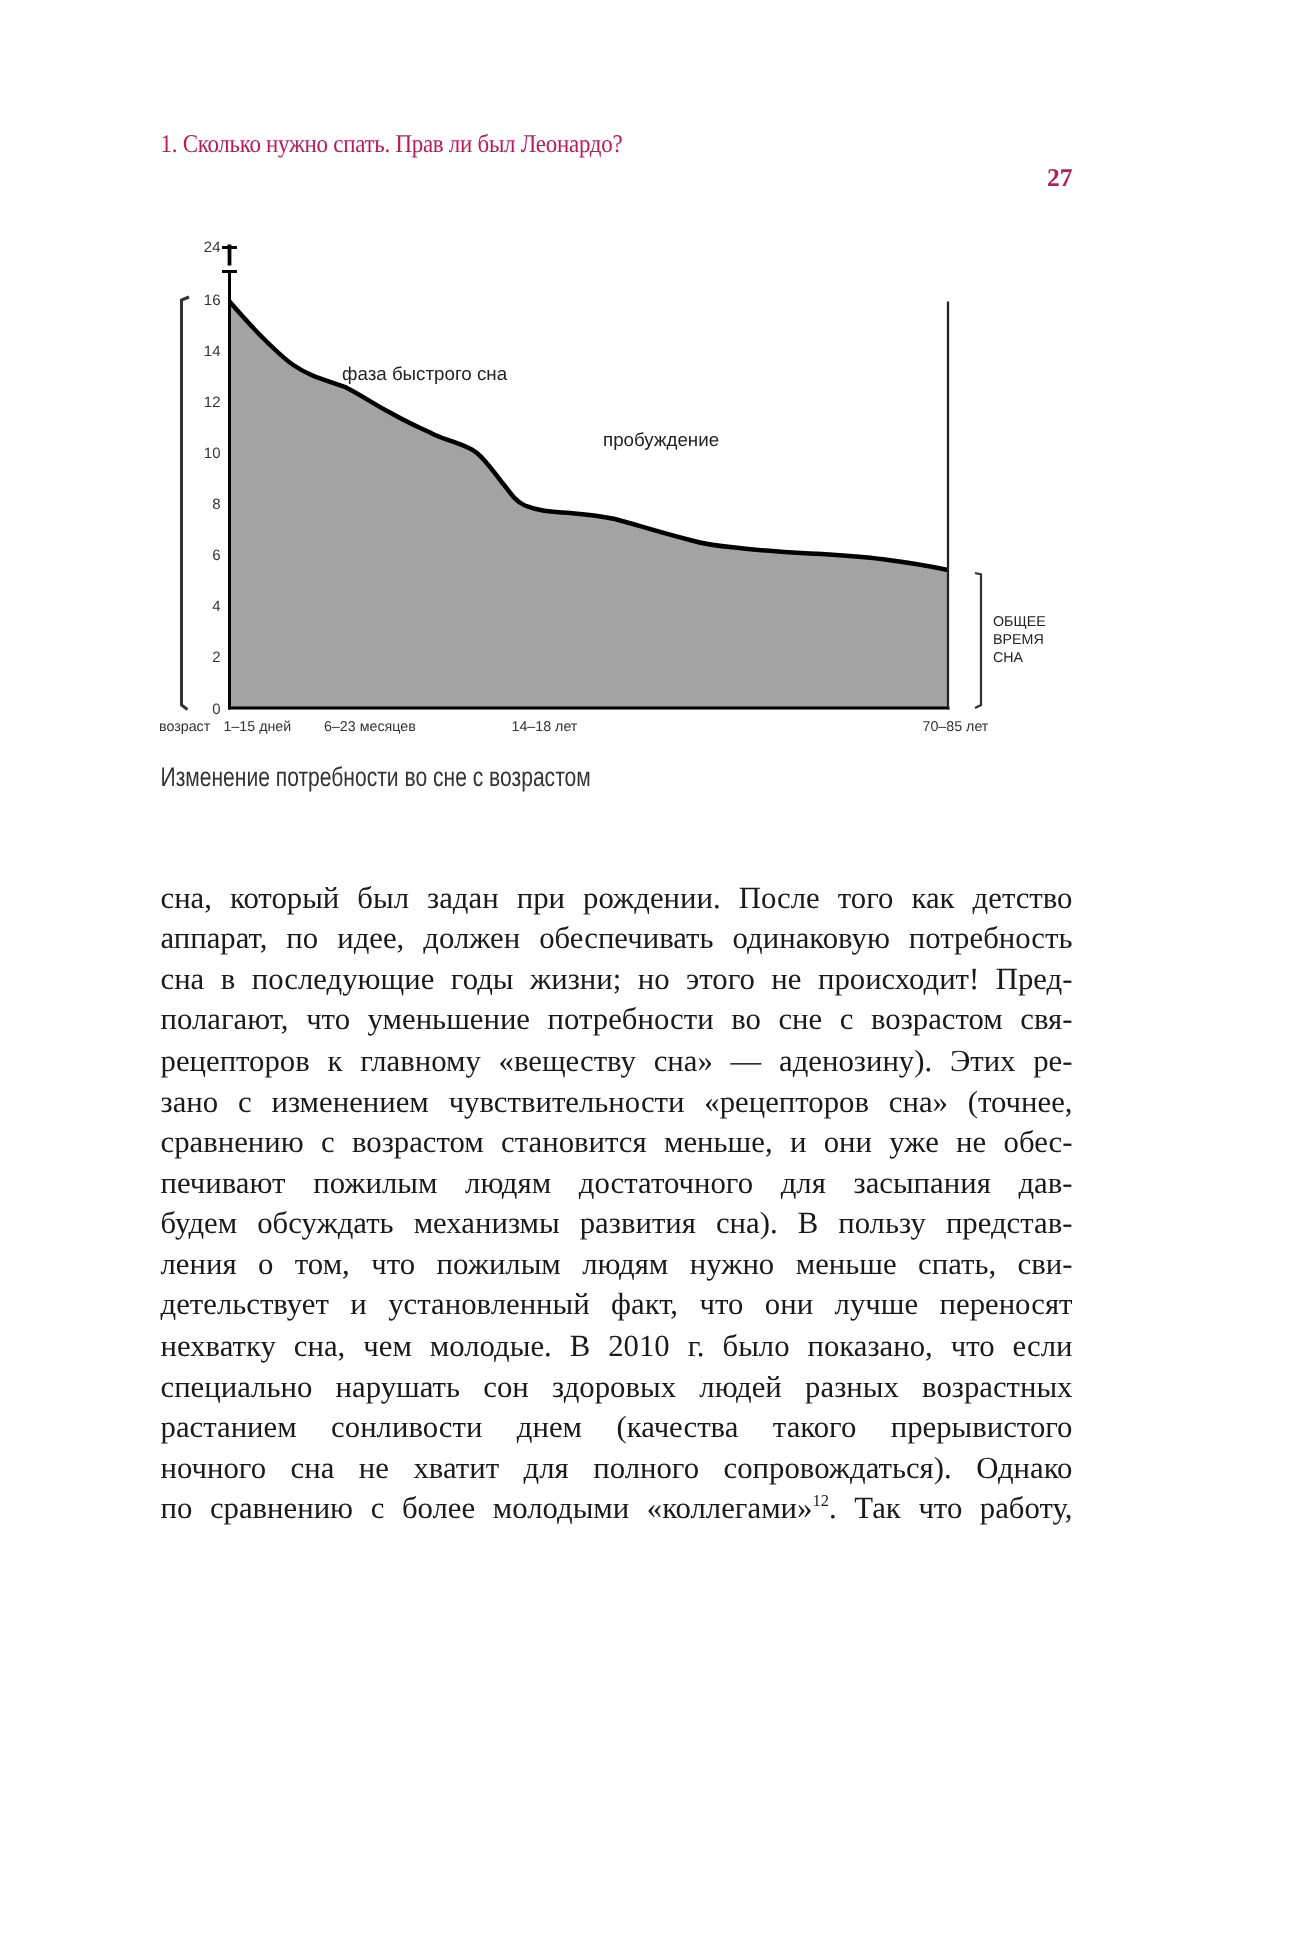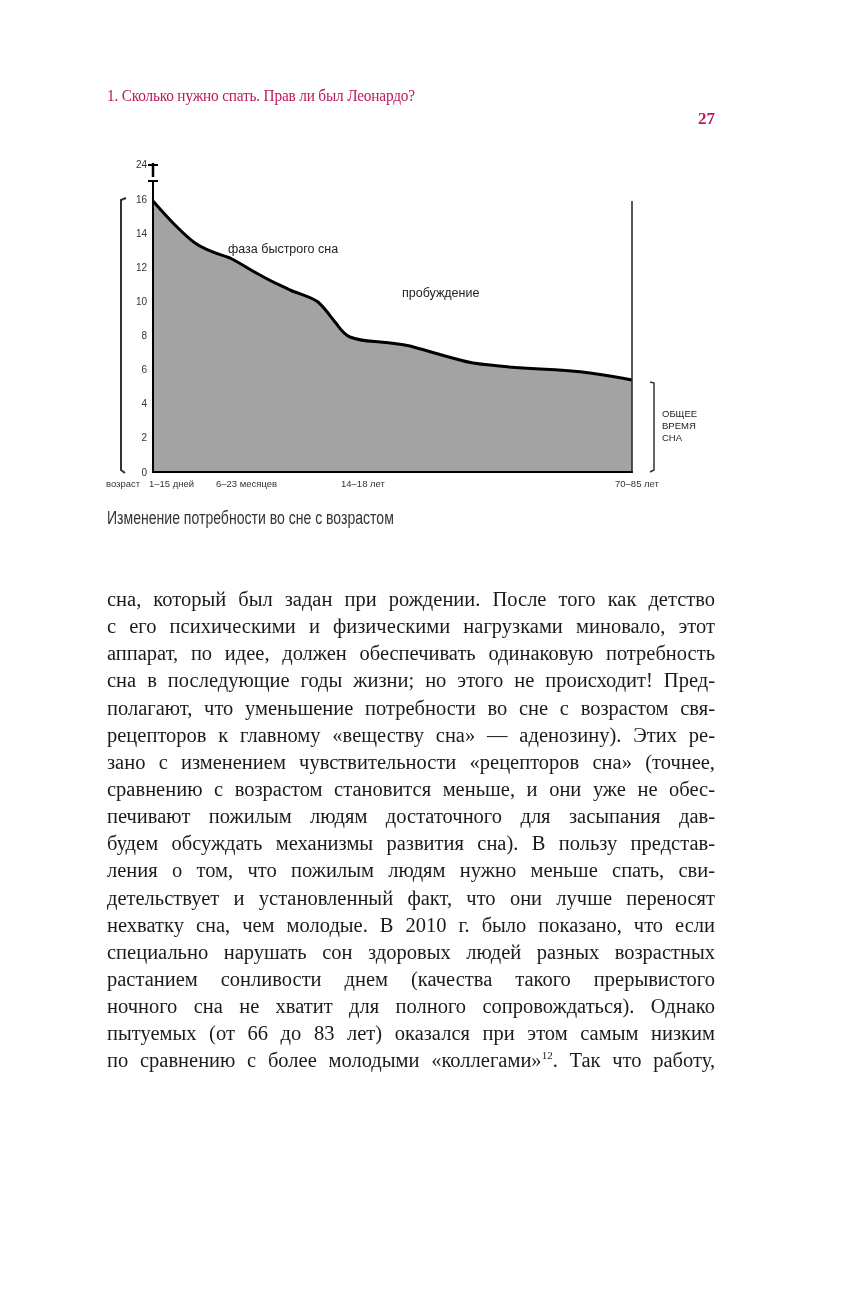--- a/index.html
+++ b/index.html
@@ -71,30 +71,28 @@
       <text x="662" y="429" font-size="9.5">ВРЕМЯ</text>
       <text x="662" y="441" font-size="9.5">СНА</text>
     </g>
   </svg>
 </div>
 
 <div class="caption">Изменение потребности во сне с возрастом</div>
 
 <div class="body-text" id="body-text">
     <span class="line">сна, который был задан при рождении. После того как детство</span>
-    <span class="line">с его психическими и физическими нагрузками миновало, этот</span>
     <span class="line">аппарат, по идее, должен обеспечивать одинаковую потребность</span>
     <span class="line">сна в последующие годы жизни; но этого не происходит! Пред-</span>
     <span class="line">полагают, что уменьшение потребности во сне с возрастом свя-</span>
     <span class="line">рецепторов к главному «веществу сна» — аденозину). Этих ре-</span>
     <span class="line">зано с изменением чувствительности «рецепторов сна» (точнее,</span>
     <span class="line">сравнению с возрастом становится меньше, и они уже не обес-</span>
     <span class="line">печивают пожилым людям достаточного для засыпания дав-</span>
     <span class="line">будем обсуждать механизмы развития сна). В пользу представ-</span>
     <span class="line">ления о том, что пожилым людям нужно меньше спать, сви-</span>
     <span class="line">детельствует и установленный факт, что они лучше переносят</span>
     <span class="line">нехватку сна, чем молодые. В 2010 г. было показано, что если</span>
     <span class="line">специально нарушать сон здоровых людей разных возрастных</span>
     <span class="line">растанием сонливости днем (качества такого прерывистого</span>
     <span class="line">ночного сна не хватит для полного сопровождаться). Однако</span>
-    <span class="line">пытуемых (от 66 до 83 лет) оказался при этом самым низким</span>
     <span class="line"><span>по сравнению с более молодыми «коллегами»</span><sup>12</sup><span>. Так что работу,</span></span>
   </div>
 
 </body></html>

